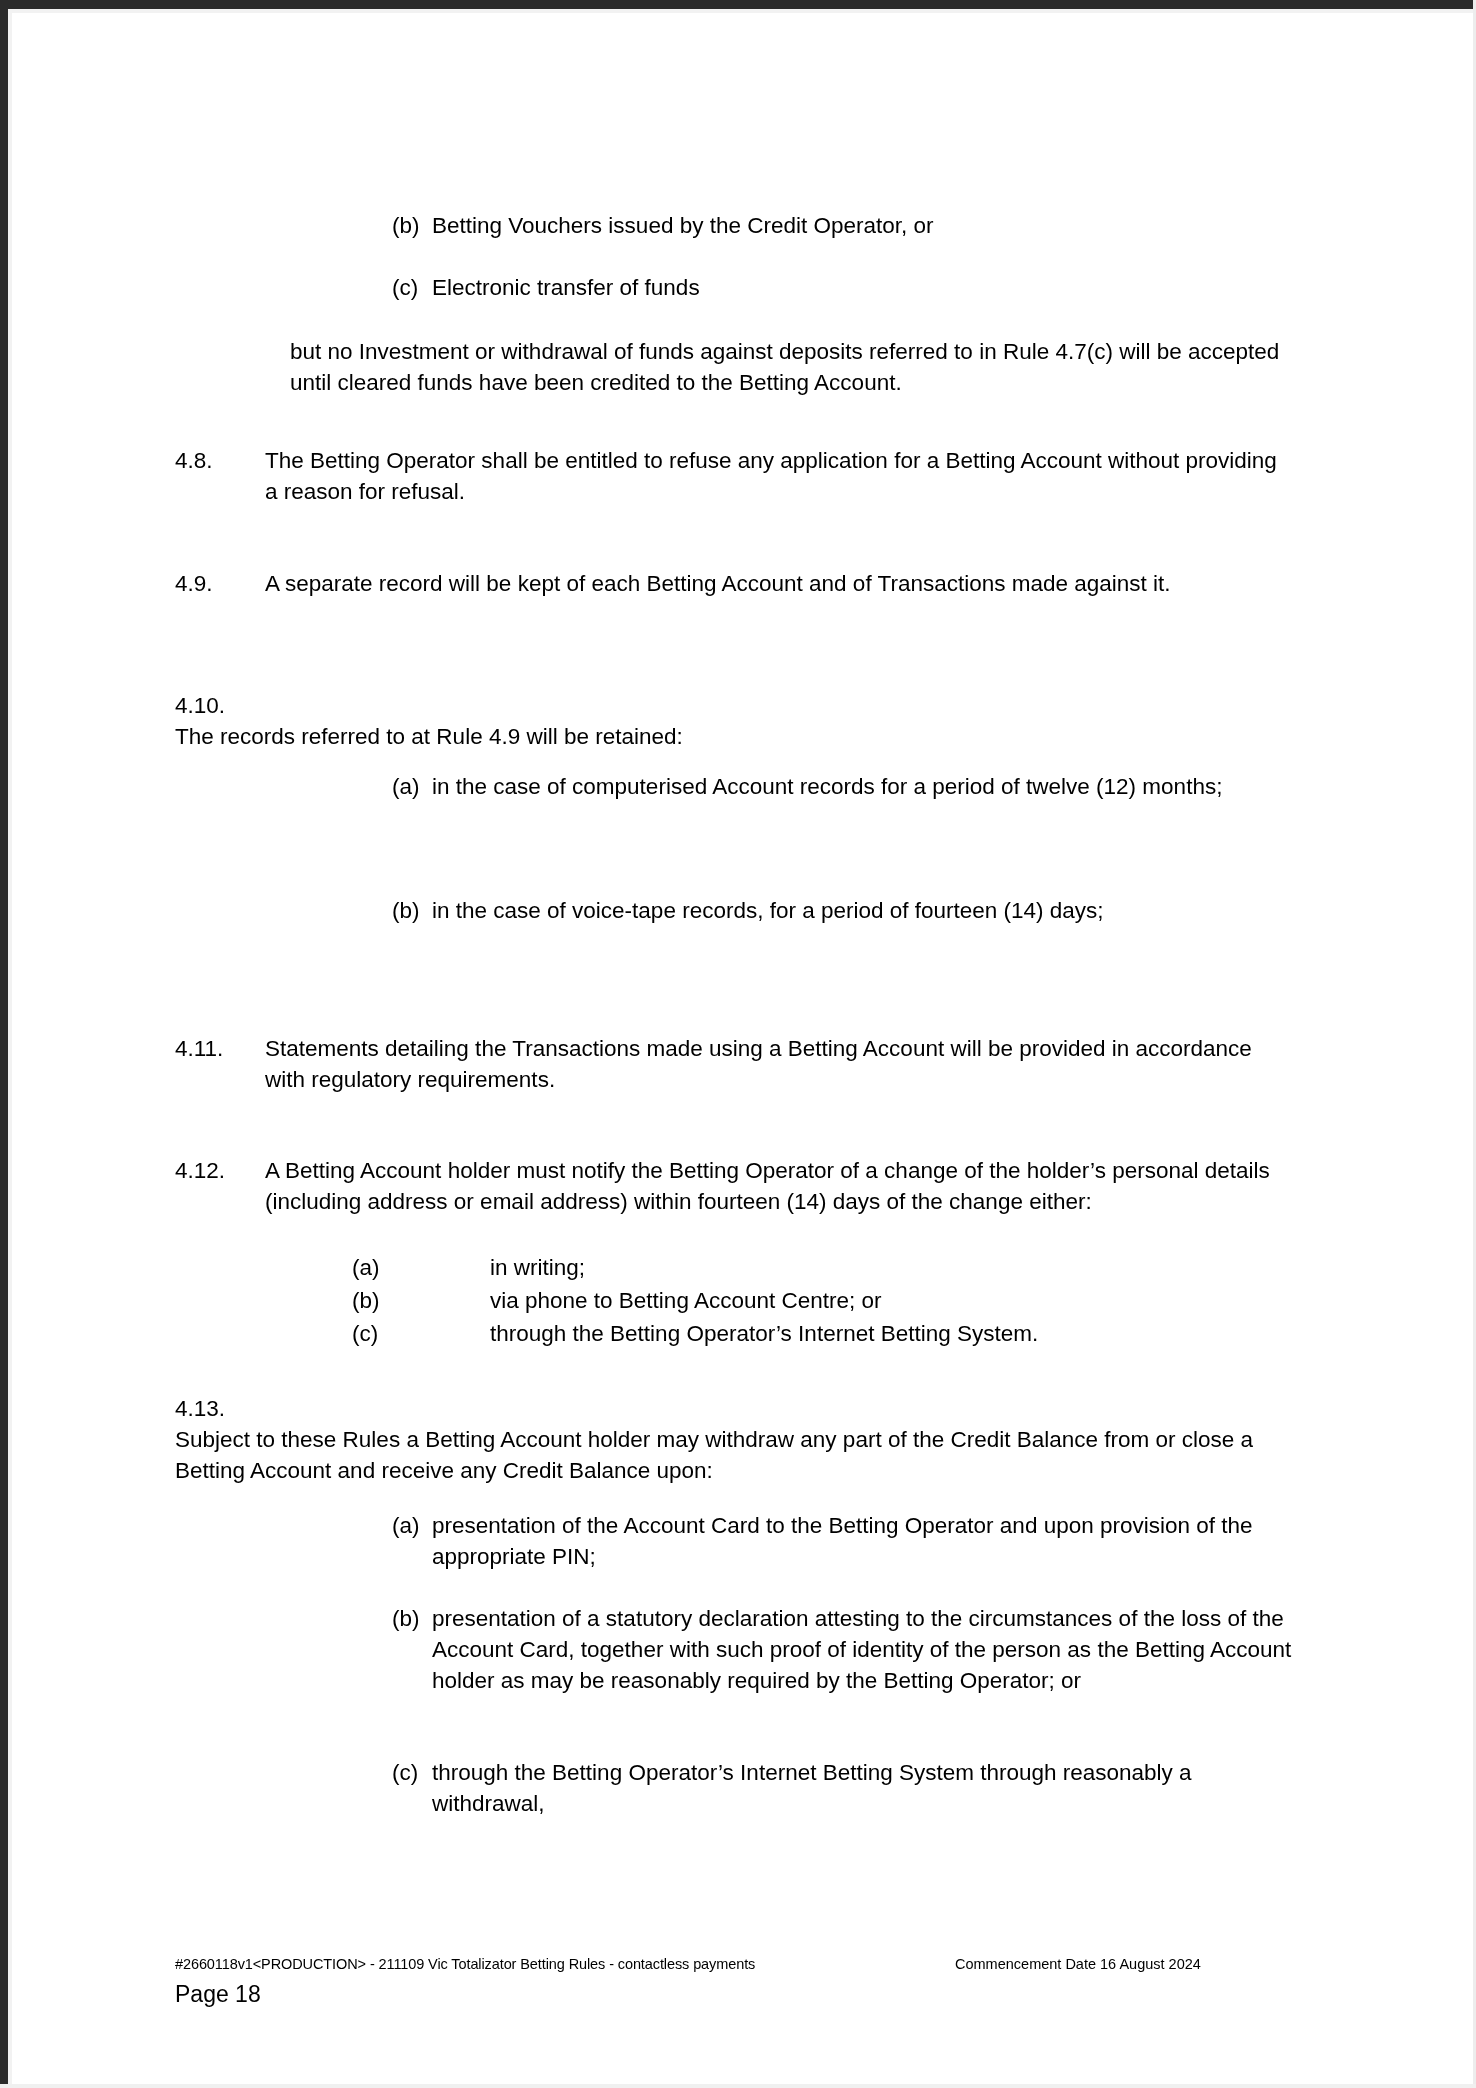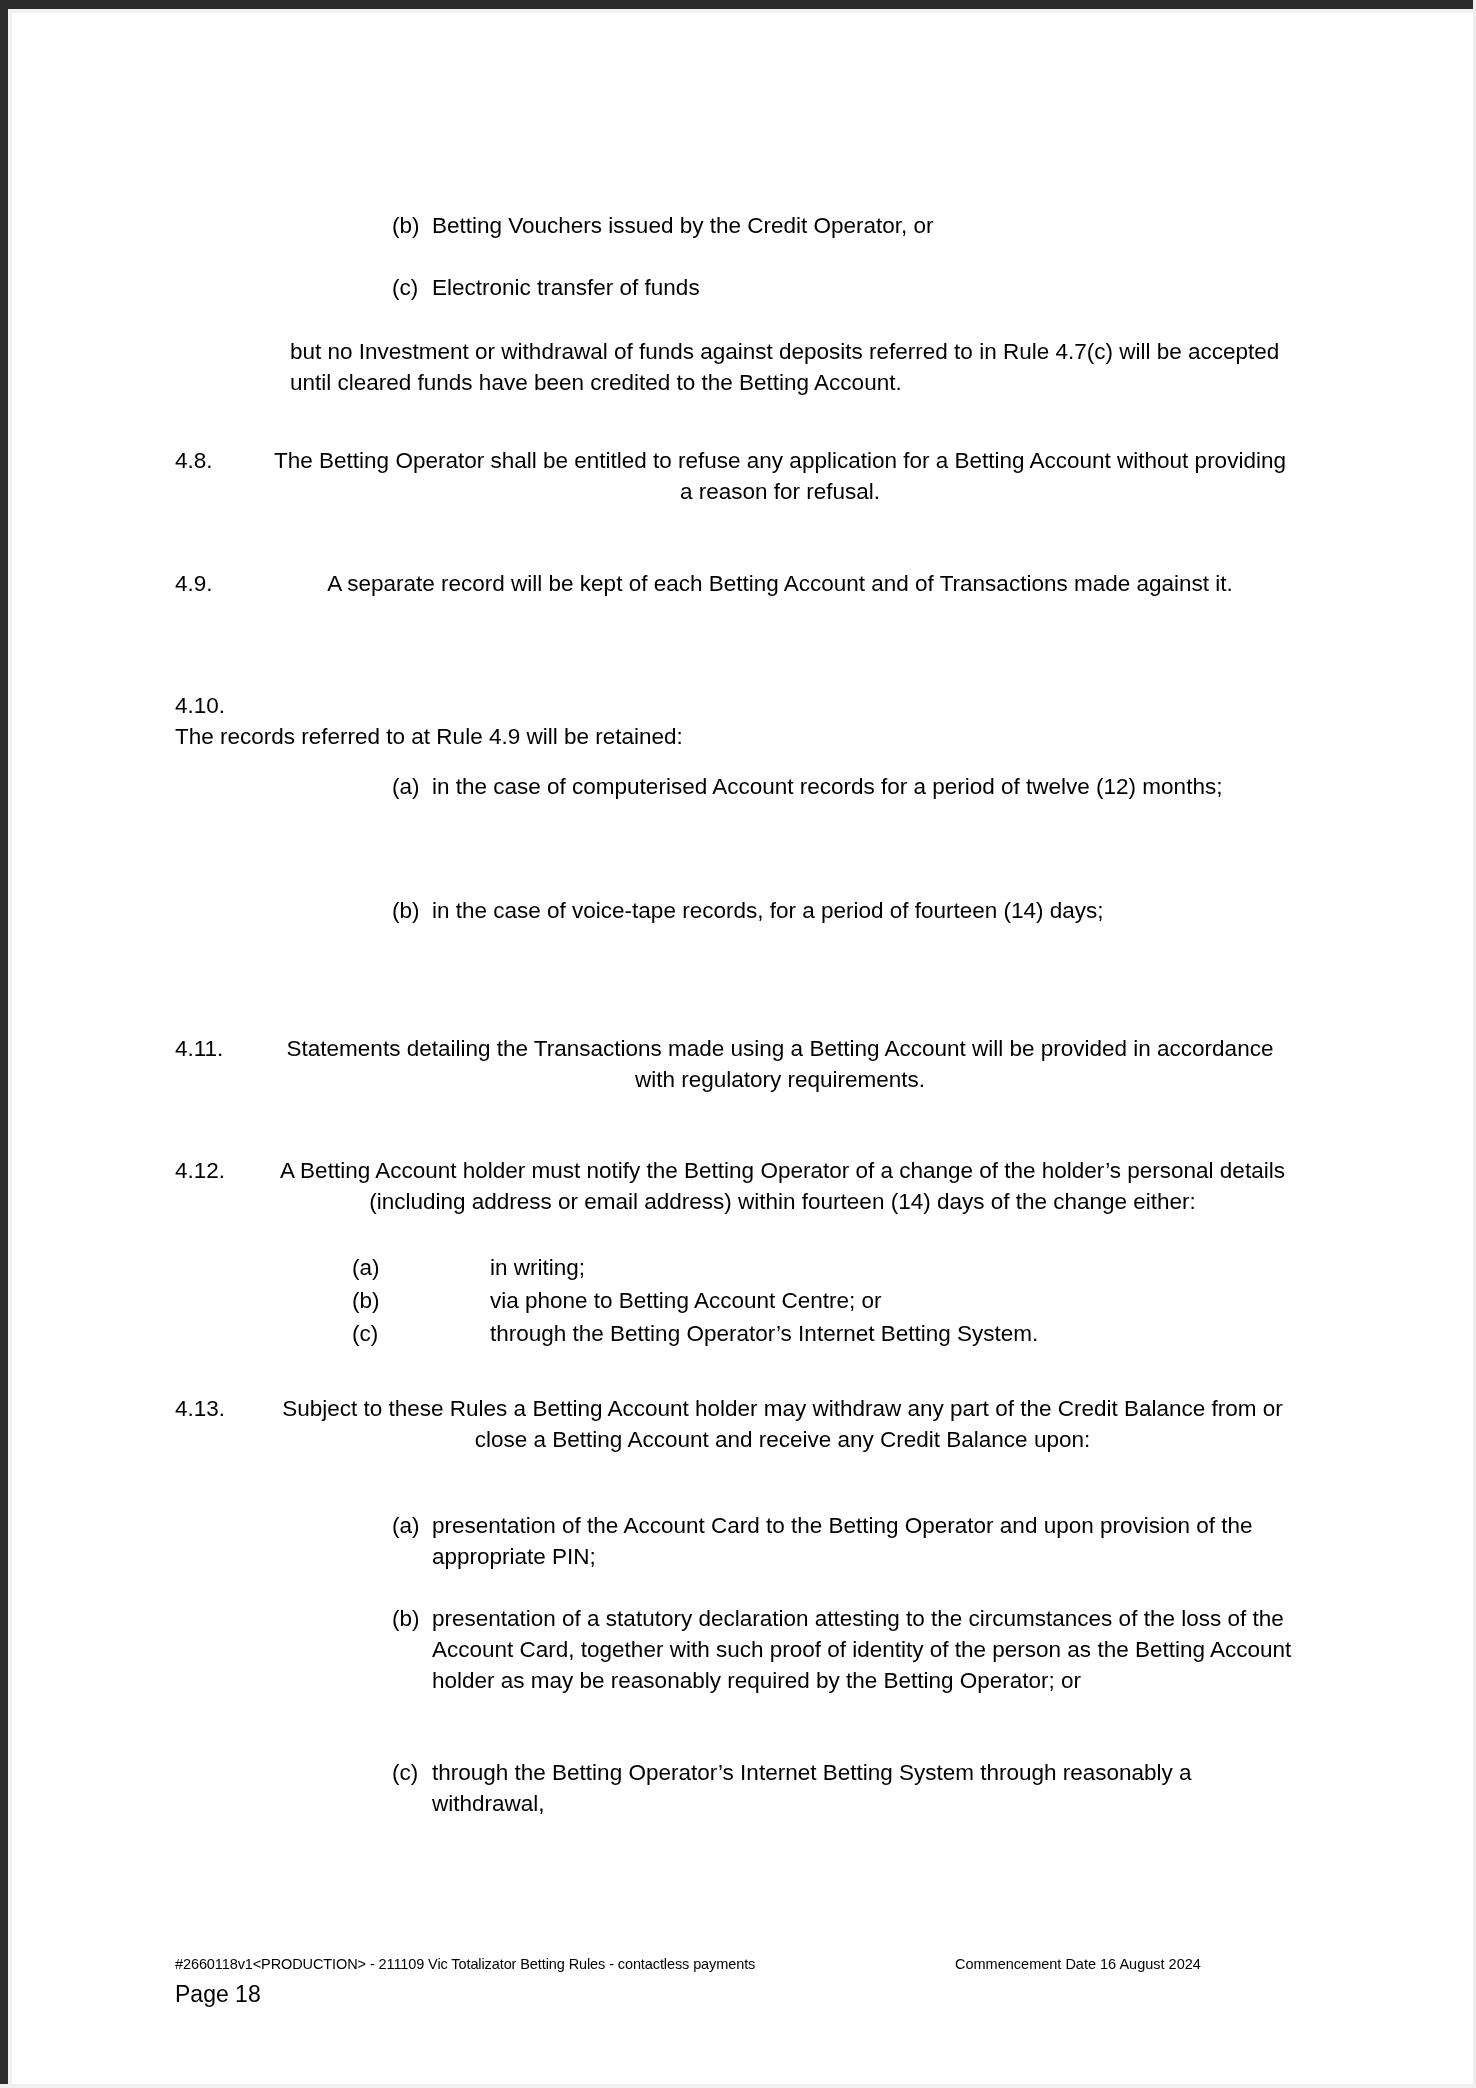--- a/index.html
+++ b/index.html
@@ -72,21 +72,20 @@
     align-items: flex-start;
     font-size: 22.5px;
     line-height: 31px;
   }
   .clause .num {
     flex: 0 0 auto;
     width: 90px;
   }
   .clause .txt {
     flex: 1 1 auto;
-    text-align: center;
   }
 
   
   .sub {
     position: absolute;
     display: flex;
     align-items: flex-start;
     font-size: 22.5px;
     line-height: 31px;
   }
@@ -200,21 +199,21 @@
     <div class="sub" style="left:352px; top:1285px; width:950px;">
       <span class="lbl-wide">(b)</span>
       <span class="txt">via phone to Betting Account Centre; or</span>
     </div>
 
     <div class="sub" style="left:352px; top:1318px; width:950px;">
       <span class="lbl-wide">(c)</span>
       <span class="txt">through the Betting Operator’s Internet Betting System.</span>
     </div>
 
-    <div class="clause" style="left:175px; top:1393px; width:1125px;">
+    <div class="clause" style="left:175px; top:1393px; width:1125px;flex-direction:column;">
       <span class="num">4.13.</span>
       <span class="txt">Subject to these Rules a Betting Account holder may withdraw any part of the Credit Balance from or close a Betting Account and receive any Credit Balance upon:</span>
     </div>
 
     <div class="sub" style="left:392px; top:1510px; width:890px;">
       <span class="lbl">(a)</span>
       <span class="txt">presentation of the Account Card to the Betting Operator and upon provision of the appropriate PIN;</span>
     </div>
 
     <div class="sub" style="left:392px; top:1603px; width:920px;">

